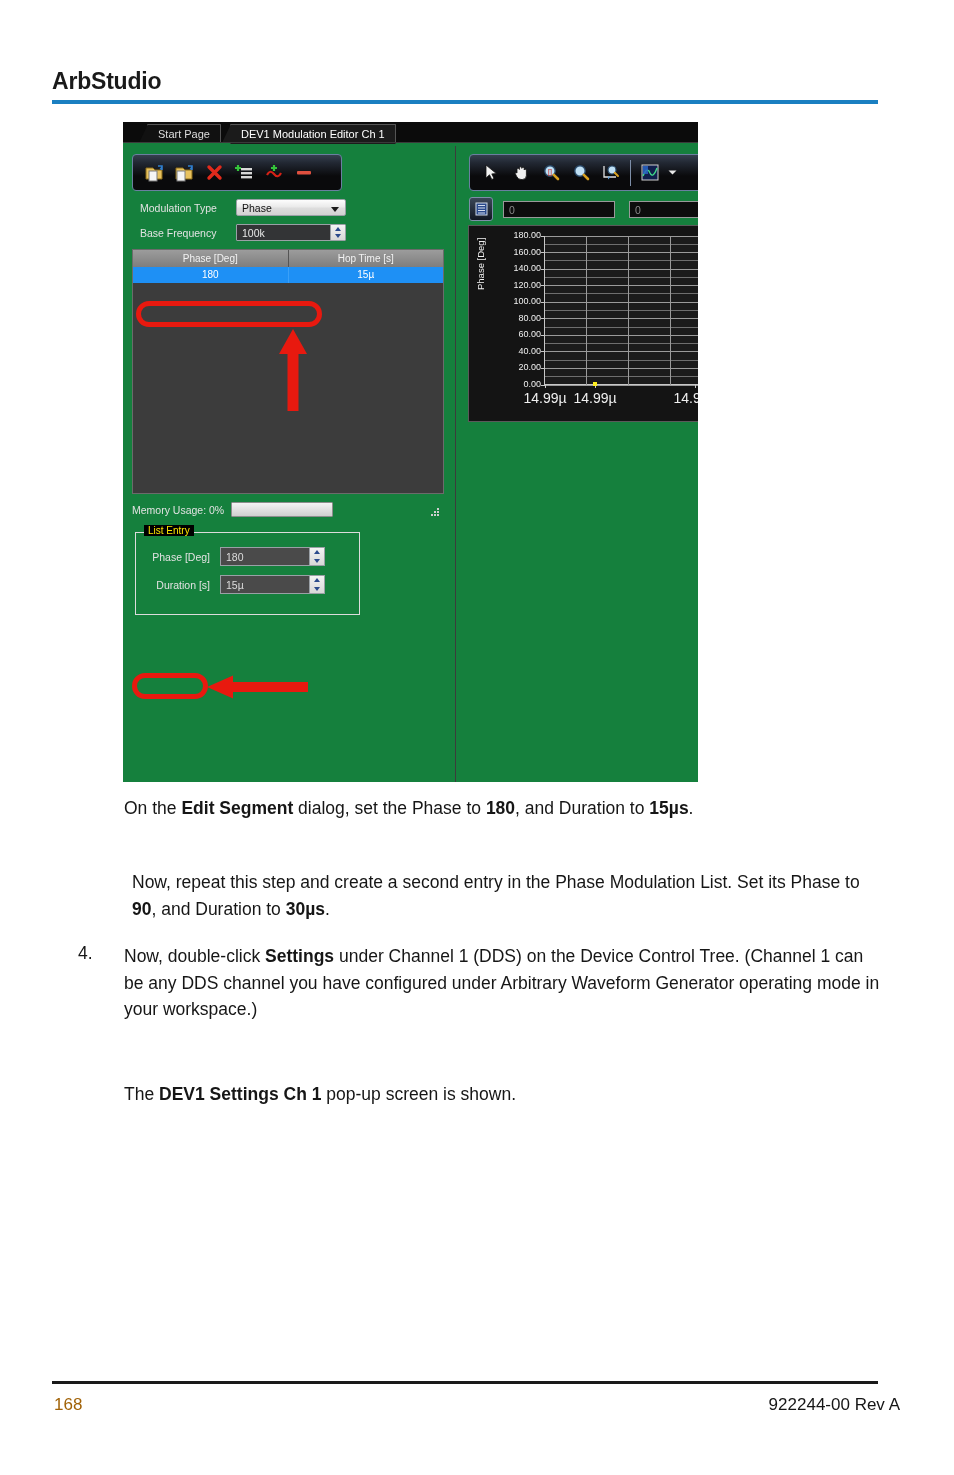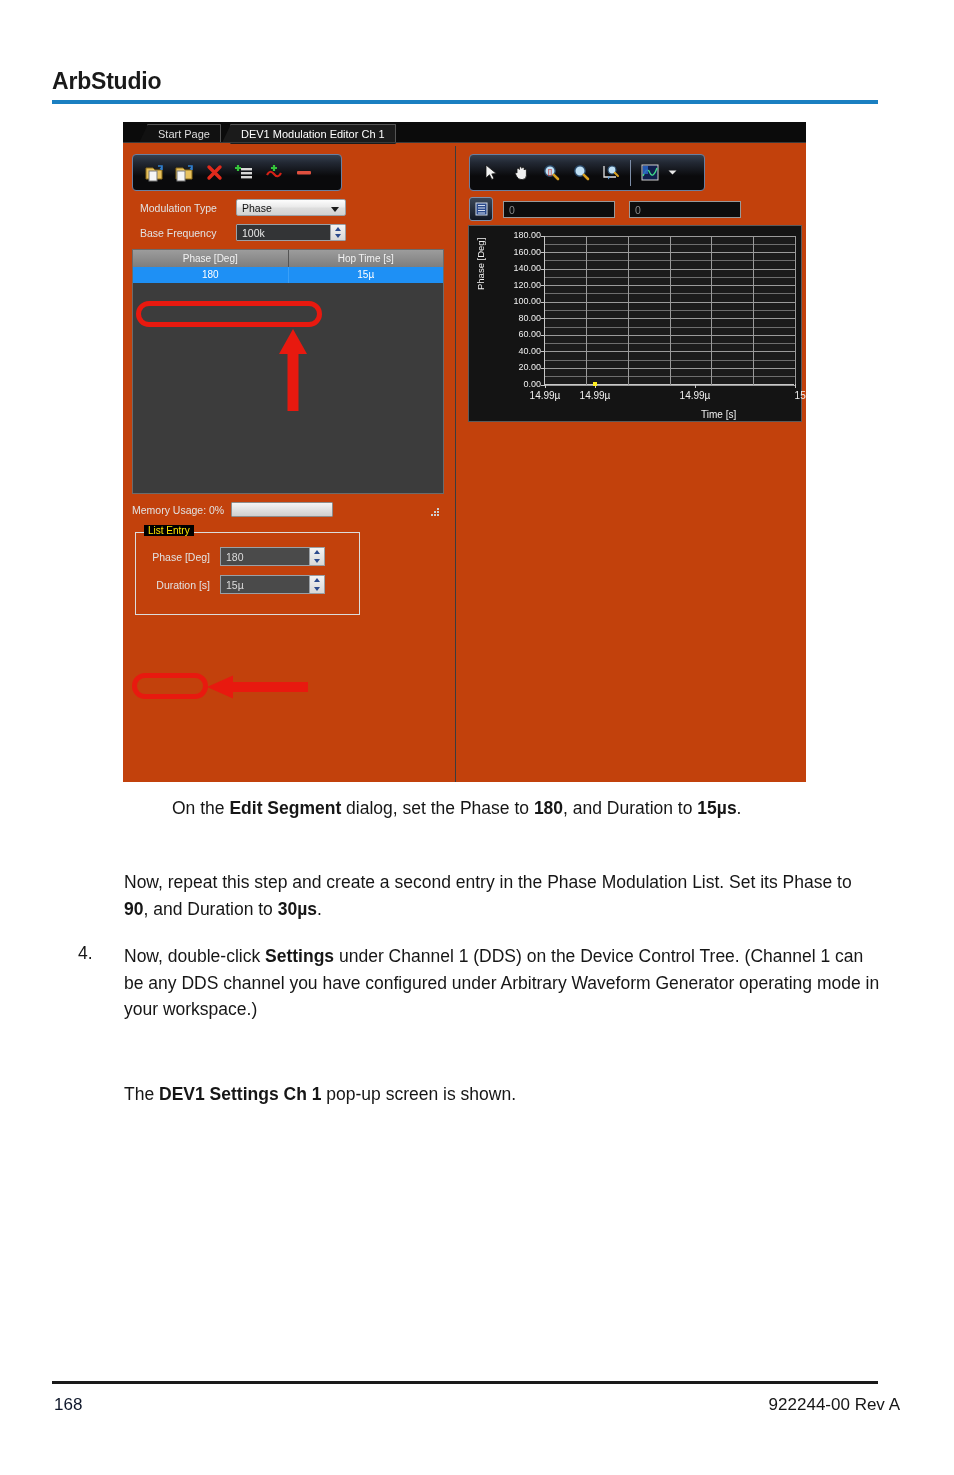--- a/index.html
+++ b/index.html
@@ -12,22 +12,22 @@
   
   .page-head{position:absolute;left:52px;top:68px;width:830px;}
   .page-head h1{
     margin:0;font-size:23px;font-weight:bold;color:#1a1a1a;
     letter-spacing:-0.2px;font-family:Liberation Sans, sans-serif;
   }
   .head-rule{position:absolute;left:52px;top:100px;width:826px;height:4px;background:#1a7fc1;}
 
   
   .app-shot{
-    position:absolute;left:123px;top:122px;width:683px;height:660px;
-    background:#c2410c;overflow:hidden;
+    position:absolute;left:123px;top:122px;width:575px;height:660px;
+    background:#15803d;overflow:hidden;
     font-family:"Liberation Sans",sans-serif;
   }
 
   
   .tabbar{position:absolute;left:0;top:0;width:685px;height:21px;background:#0b0b0b;}
   .tabbar:after{content:"";position:absolute;left:0;bottom:0;width:685px;height:1px;background:#3a3a3a;}
   .tab{
     position:absolute;top:2px;height:18px;line-height:18px;
     color:#e8e8e8;font-size:11px;padding:0 10px;white-space:nowrap;
     border-top:1px solid #555;border-left:1px solid #555;border-right:1px solid #555;
@@ -121,44 +121,44 @@
   .graph-box{position:absolute;left:5px;top:81px;width:334px;height:197px;
     border:1px solid #5a5a5a;background:#141414;box-sizing:border-box;}
   .plot{position:absolute;left:75px;top:10px;width:250px;height:149px;
     background:#1b1b1b;box-sizing:border-box;border-left:1px solid #c8c8c8;border-bottom:1px solid #c8c8c8;}
   .gl-h{position:absolute;left:0;width:250px;height:1px;background:#9a9a9a;}
   .gl-h.minor{background:#6e6e6e;}
   .gl-v{position:absolute;top:0;width:1px;height:149px;background:#9a9a9a;}
   .ytick{position:absolute;right:253px;color:#f0f0f0;font-size:9px;text-align:right;white-space:nowrap;}
   .ytickmark{position:absolute;left:-4px;width:4px;height:1px;background:#c8c8c8;}
   .xtickmark{position:absolute;bottom:-4px;width:1px;height:4px;background:#c8c8c8;}
-  .xtick{position:absolute;color:#f0f0f0;font-size:10px;white-space:nowrap;text-align:center;}
+  .xtick{position:absolute;color:#f0f0f0;font-size:14px;white-space:nowrap;text-align:center;}
   .ylabel{position:absolute;left:6px;top:64px;color:#f0f0f0;font-size:9.5px;
     transform:rotate(-90deg);transform-origin:left top;white-space:nowrap;}
   .xlabel{position:absolute;left:232px;top:183px;color:#f0f0f0;font-size:10px;white-space:nowrap;}
   .datapt{position:absolute;width:4px;height:4px;background:#ffef20;}
 
   
   .anno{position:absolute;pointer-events:none;}
   .ring{position:absolute;border:5px solid #e8190f;border-radius:18px;box-sizing:border-box;}
   .arrow-up{position:absolute;}
   .arrow-left{position:absolute;}
 
   
   .body-txt{position:absolute;color:#161616;font-size:17.5px;line-height:26.5px;}
   .body-txt b{font-weight:bold;}
-  .p1{left:124px;top:795px;width:760px;margin-left:48px;}
-  .p2{left:124px;top:869px;width:740px;}
+  .p1{left:124px;top:795px;width:760px;}
+  .p2{left:132px;top:869px;width:740px;}
   .step-num{position:absolute;left:78px;top:943px;font-size:17.5px;color:#161616;}
   .p3{left:124px;top:943px;width:760px;}
   .p4{left:124px;top:1081px;width:760px;}
 
   
   .foot-rule{position:absolute;left:52px;top:1381px;width:826px;height:3px;background:#1a1a1a;}
-  .foot-l{position:absolute;left:54px;top:1395px;font-size:17px;color:#0f172a;}
+  .foot-l{position:absolute;left:54px;top:1395px;font-size:17px;color:#a16207;}
   .foot-r{position:absolute;right:54px;top:1395px;font-size:17px;color:#161616;}
 </style>
 </head>
 <body>
 
 <div class="page-head">
   <h1>ArbStudio</h1>
 </div>
 <div class="head-rule"></div>
 

